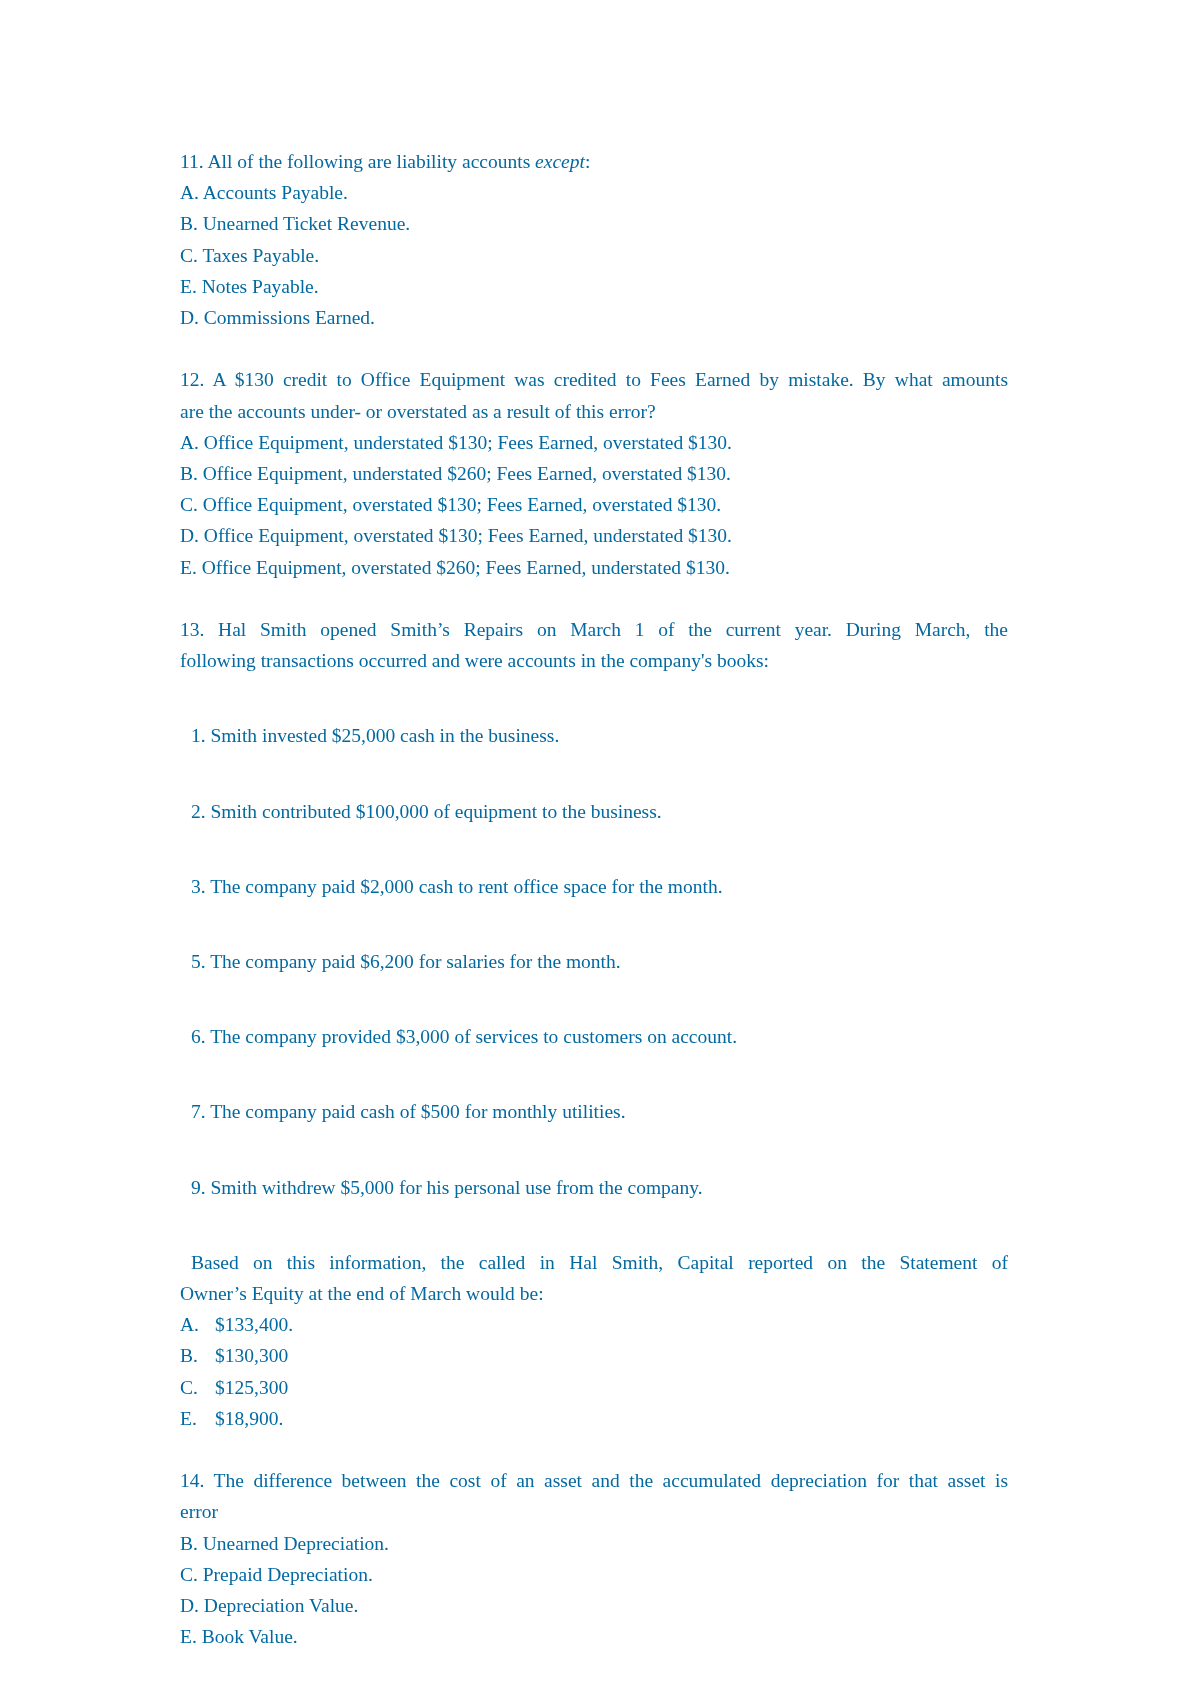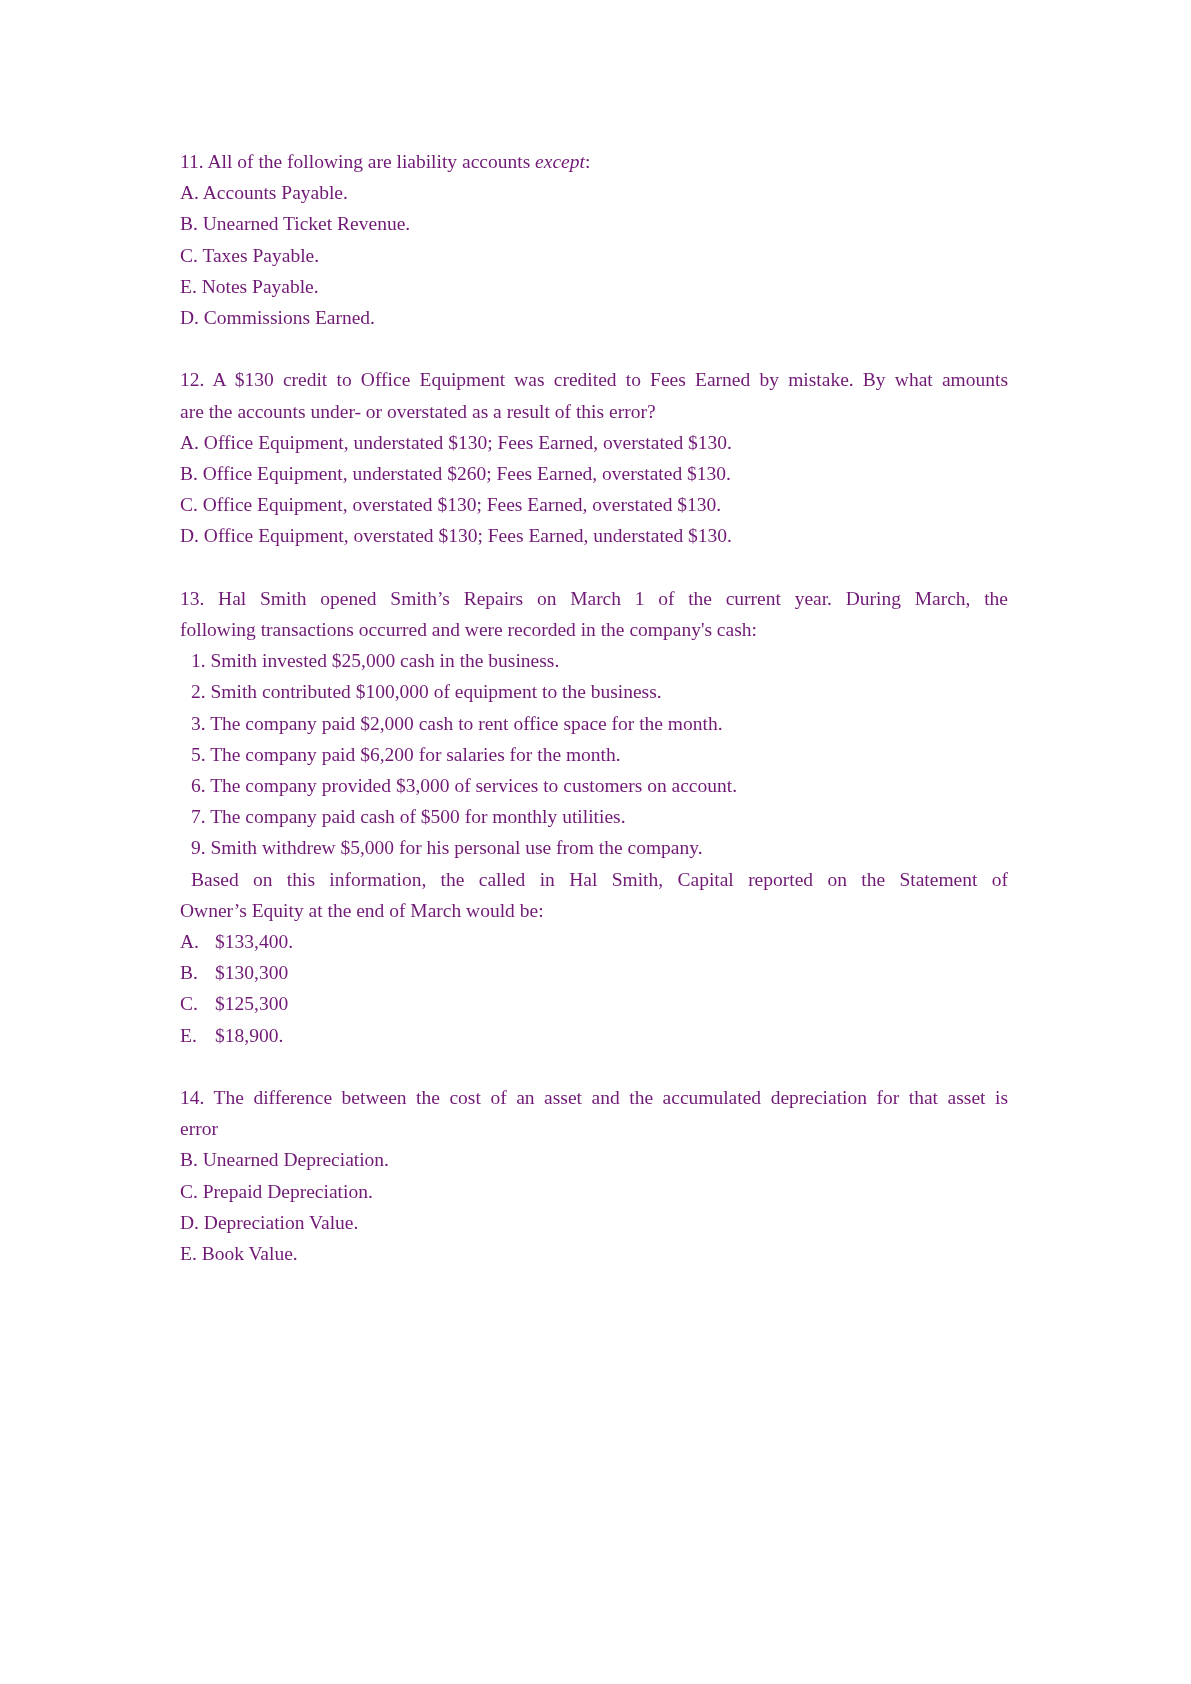--- a/index.html
+++ b/index.html
@@ -5,28 +5,28 @@
   html, body { margin: 0; padding: 0; background: #ffffff; }
   body { width: 1191px; height: 1684px; position: relative; overflow: hidden; }
   .page {
     position: absolute;
     left: 180px;
     top: 146px;
     width: 828px;
     font-family: "Liberation Serif", "DejaVu Serif", serif;
     font-size: 19.5px;
     line-height: 31.2px;
-    color: #701a75;
+    color: #0369a1;
   }
   .q { margin: 0; }
   .q + .q { margin-top: 31.2px; }
   .line { display: block; white-space: pre; }
   .stem { display: block; text-align: justify; text-align-last: left; white-space: normal; }
   .stem.full-justify { text-align-last: justify; }
-  .indent { padding-left: 11px; }
+  .indent { padding-left: 11px; margin-top: 44px; }
   .opt-letter { display: inline-block; width: 35px; }
   em { font-style: italic; }
 </style>
 </head>
 <body>
 
 <div class="page">
 
   <div class="q">
     <span class="line"><span>11.</span> <span>All of the following are liability accounts </span><em>except</em><span>:</span></span>
@@ -37,25 +37,26 @@
     <span class="line">D. Commissions Earned.</span>
   </div>
 
   <div class="q">
     <span class="stem full-justify"><span>12.</span> <span>A $130 credit to Office Equipment was credited to Fees Earned by mistake. By what amounts</span></span>
     <span class="line">are the accounts under- or overstated as a result of this error?</span>
     <span class="line">A. Office Equipment, understated $130; Fees Earned, overstated $130.</span>
     <span class="line">B. Office Equipment, understated $260; Fees Earned, overstated $130.</span>
     <span class="line">C. Office Equipment, overstated $130; Fees Earned, overstated $130.</span>
     <span class="line">D. Office Equipment, overstated $130; Fees Earned, understated $130.</span>
+    <span class="line">E. Office Equipment, overstated $260; Fees Earned, understated $130.</span>
   </div>
 
   <div class="q">
     <span class="stem full-justify"><span>13.</span> <span>Hal Smith opened Smith’s Repairs on March 1 of the current year. During March, the</span></span>
-    <span class="line">following transactions occurred and were recorded in the company's cash:</span>
+    <span class="line">following transactions occurred and were accounts in the company's books:</span>
     <div>
       <span class="line indent">1. Smith invested $25,000 cash in the business.</span>
       <span class="line indent">2. Smith contributed $100,000 of equipment to the business.</span>
       <span class="line indent">3. The company paid $2,000 cash to rent office space for the month.</span>
       <span class="line indent">5. The company paid $6,200 for salaries for the month.</span>
       <span class="line indent">6. The company provided $3,000 of services to customers on account.</span>
       <span class="line indent">7. The company paid cash of $500 for monthly utilities.</span>
       <span class="line indent">9. Smith withdrew $5,000 for his personal use from the company.</span>
     </div>
     <span class="stem full-justify indent">Based on this information, the called in Hal Smith, Capital reported on the Statement of</span>

